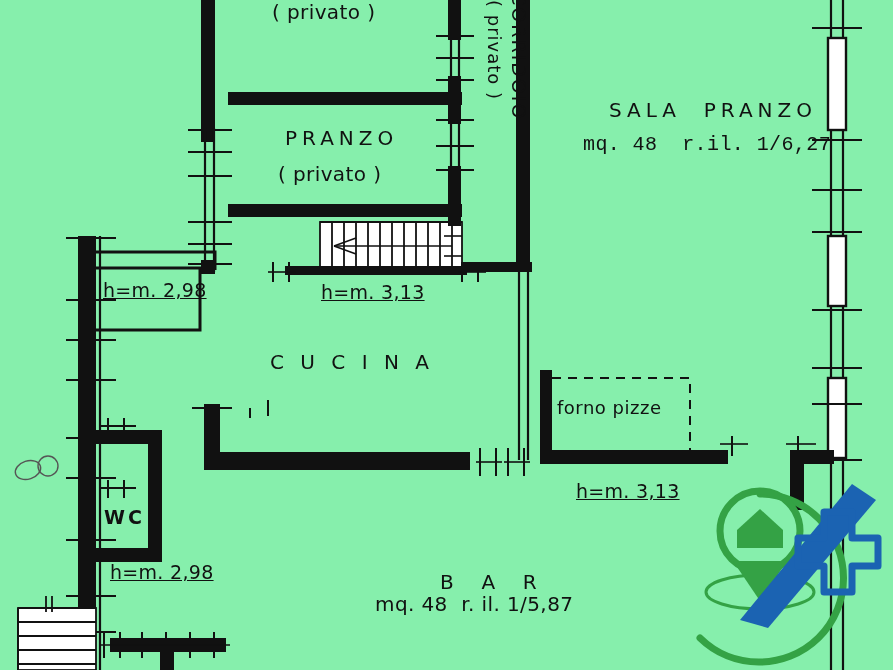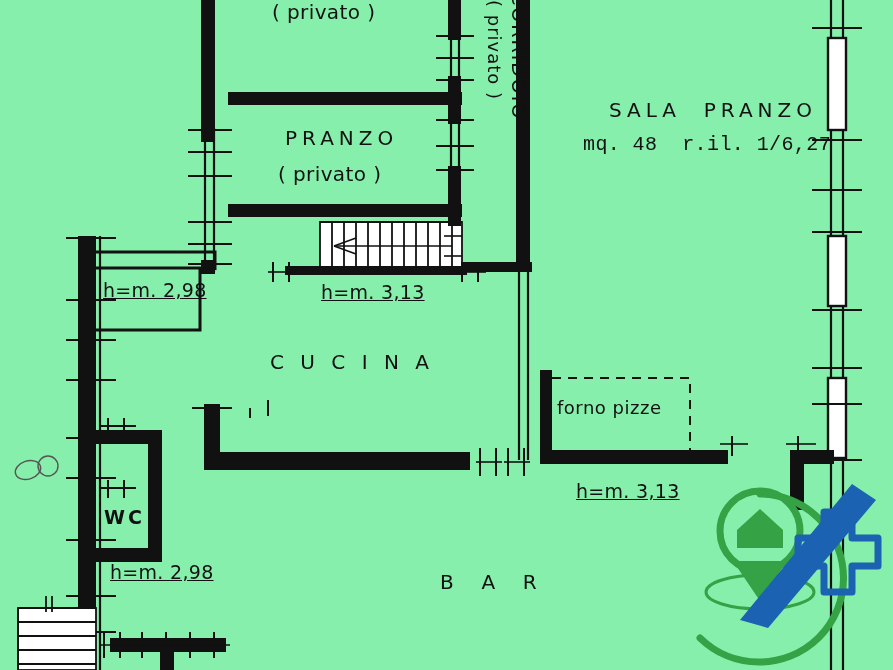--- a/index.html
+++ b/index.html
@@ -307,20 +307,21 @@
 
   <div class="lbl lbl-vert" style="left:528px; top:-8px;">CORRIDOIO</div>
   <div class="lbl lbl-vert2" style="left:503px; top:0px;">( privato )</div>
 
   <div class="lbl lbl-room" style="left:609px; top:100px;">SALA  PRANZO</div>
   <div class="lbl lbl-sub" style="left:583px; top:134px;font-family:Liberation Mono, monospace;">mq. 48  r.il. 1/6,27</div>
 
   <div class="lbl lbl-room" style="left:270px; top:352px;">C U C I N A</div>
 
   <div class="lbl lbl-room" style="left:440px; top:562px;margin-top:10px;">B  A  R</div>
+  <div class="lbl lbl-sub" style="left:375px; top:594px;">mq. 48  r. il. 1/5,87</div>
 
   <div class="lbl lbl-wc" style="left:104px; top:508px;font-weight:bold;">WC</div>
 
   <div class="lbl lbl-small" style="left:557px; top:399px;">forno pizze</div>
 
   <div class="lbl lbl-h" style="left:103px; top:281px;">h=m. 2,98</div>
   <div class="lbl lbl-h" style="left:321px; top:283px;">h=m. 3,13</div>
   <div class="lbl lbl-h" style="left:576px; top:482px;">h=m. 3,13</div>
   <div class="lbl lbl-h" style="left:110px; top:563px;">h=m. 2,98</div>
 

